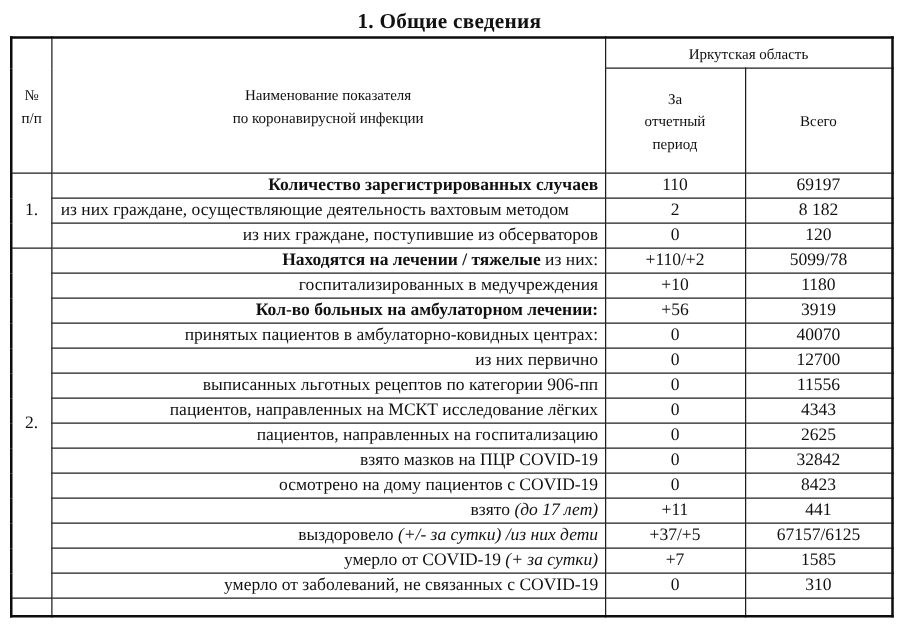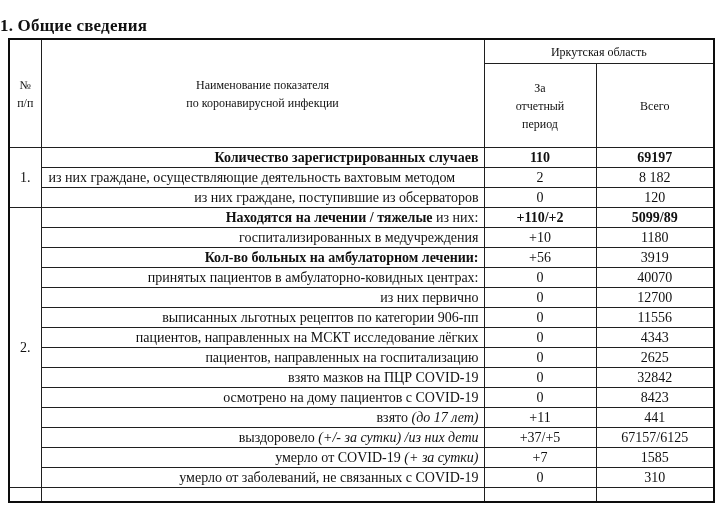--- a/index.html
+++ b/index.html
@@ -8,24 +8,25 @@
   }
   body {
     width: 719px;
     height: 509px;
     background: #ffffff;
     overflow: hidden;
     font-family: "Liberation Serif", "DejaVu Serif", serif;
     color: #111111;
   }
   .doc-title {
+    text-align: center;
     font-weight: bold;
     font-size: 17px;
     line-height: 20px;
-    padding-top: 16px;
+    padding-top: 7px;
     height: 22px;
     letter-spacing: 0.2px;
   }
   table.main-table {
     border-collapse: collapse;
     table-layout: fixed;
     margin-left: 8px;
     width: 705px;
     border: 2px solid #0d0d0d;
   }
@@ -64,21 +65,21 @@
   .cell-label.justify {
     text-align: justify;
     text-align-last: left;
   }
   .cell-value {
     text-align: center;
     vertical-align: middle;
     font-size: 14px;
     padding: 0 2px;
   }
-  .cell-value.bold { font-weight: bold; }
+  .cell-value.bold { font-weight: normal; }
   .part-bold { font-weight: bold; }
   .part-italic { font-style: italic; }
   .part-normal { font-weight: normal; font-style: normal; }
   tbody tr { height: 20px; }
   tbody tr.continuation-row { height: 14px; }
   tbody tr.continuation-row td { border-bottom: none; }
 </style>
 </head>
 <body>
 
@@ -120,21 +121,21 @@
       </tr>
       <tr>
         <td class="cell-label"><span class="part-normal">из них граждане, поступившие из обсерваторов</span></td>
         <td class="cell-value">0</td>
         <td class="cell-value">120</td>
       </tr>
       <tr>
         <td class="cell-num" rowspan="14">2.</td>
         <td class="cell-label"><span class="part-bold">Находятся на лечении / тяжелые </span><span class="part-normal">из них:</span></td>
         <td class="cell-value bold">+110/+2</td>
-        <td class="cell-value bold">5099/89</td>
+        <td class="cell-value bold">5099/78</td>
       </tr>
       <tr>
         <td class="cell-label"><span class="part-normal">госпитализированных в медучреждения</span></td>
         <td class="cell-value">+10</td>
         <td class="cell-value">1180</td>
       </tr>
       <tr>
         <td class="cell-label"><span class="part-bold">Кол-во больных на амбулаторном лечении:</span></td>
         <td class="cell-value">+56</td>
         <td class="cell-value">3919</td>

